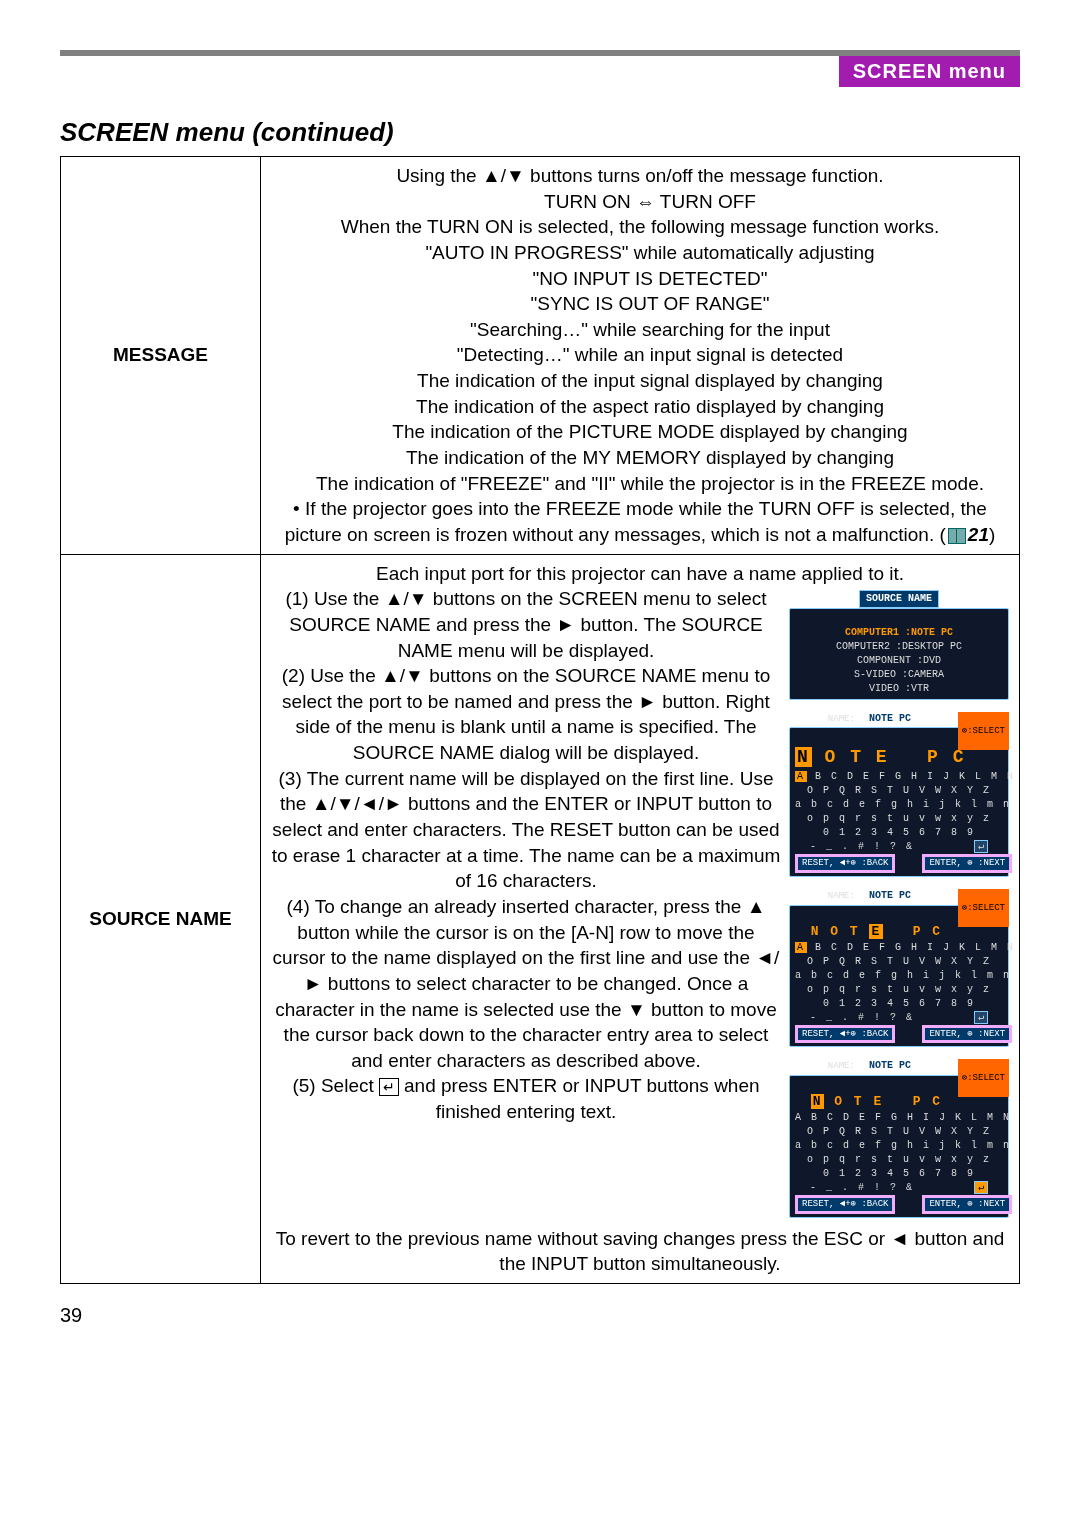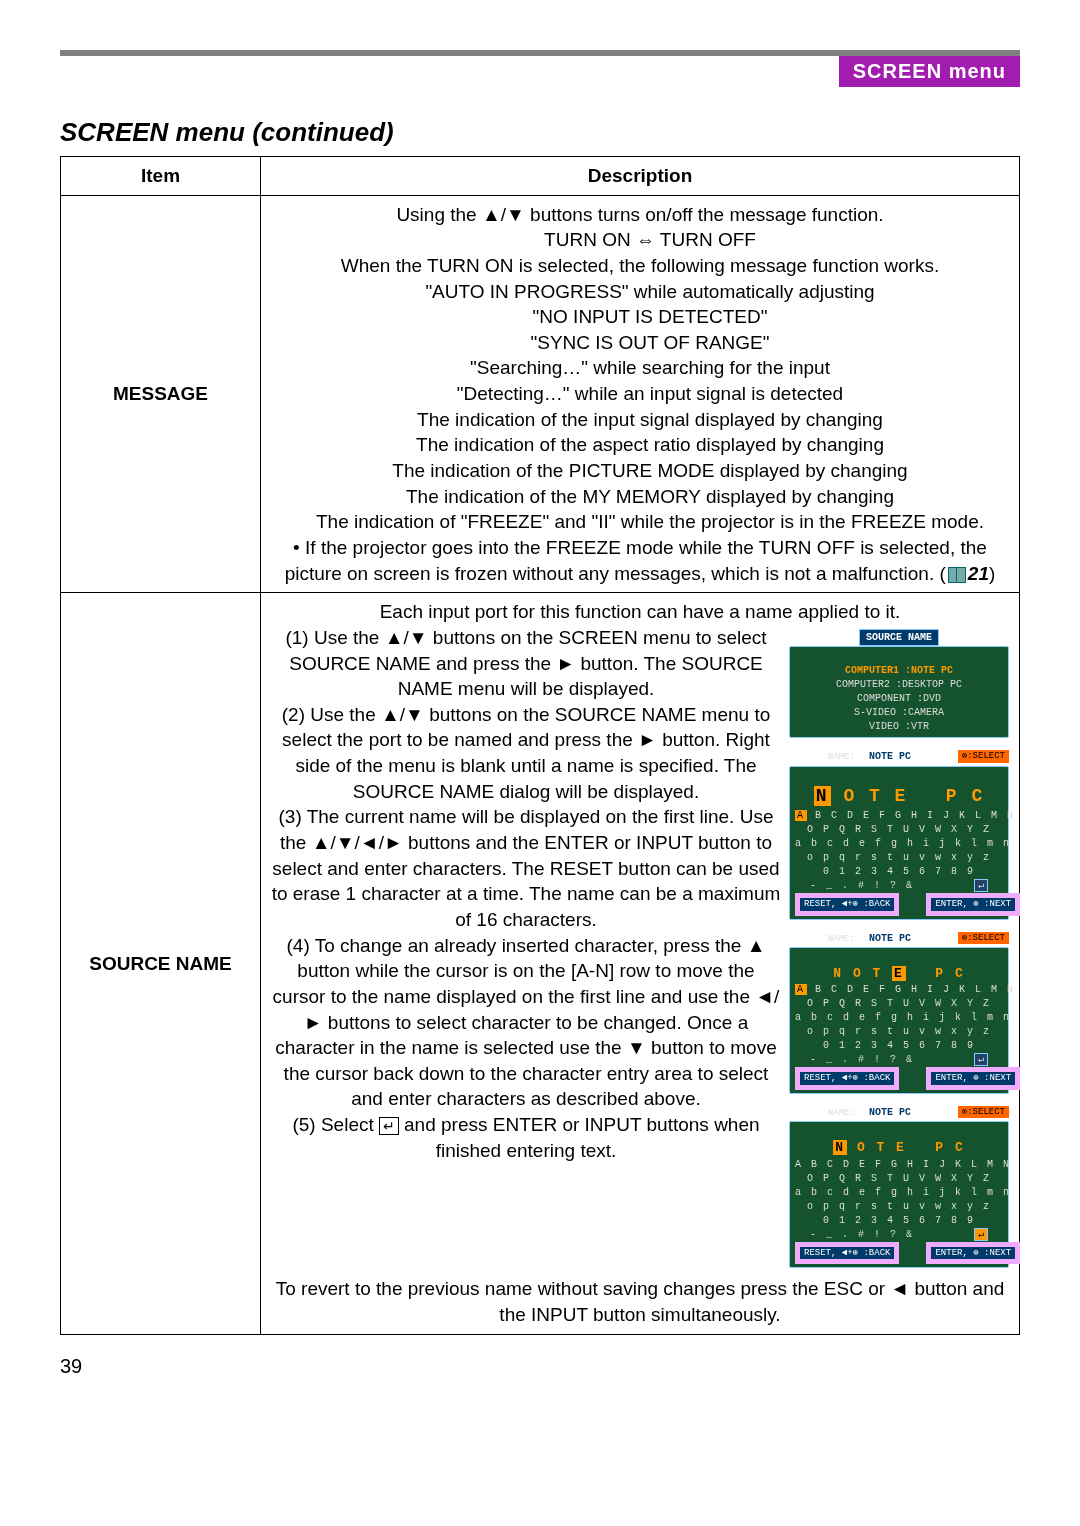--- a/index.html
+++ b/index.html
@@ -99,74 +99,70 @@
   }
   .osd .title {
     display:inline-block;
     background:#003a6b;
     color:#fff;
     padding:1px 6px;
     font-weight:bold;
     border:1px solid #8cf;
   }
   .osd .panel {
-    background:#14532d;
+    background:#0f172a;
     border:1px solid #8cf;
     padding:3px 5px;
     border-radius:2px;
     line-height:1.4;
     white-space:pre;
   }
   .osd .hl { color:#f90; font-weight:bold; }
   .osd .label {
     display:inline-block;
     background:#fff;
     color:#003a6b;
     padding:0 8px;
     margin:0 0 2px 0;
     font-weight:bold;
   }
   .osd .tag-right{
     float:right;
     background:#f60;
     color:#000;
-    padding:0 4px;
+    padding:13px 4px;
     font-size:9px;
   }
   .osd .foot { font-size:9px; color:#9cf; white-space:pre; }
   .osd .foot .btn{
     display:inline-block;
     background:#003a6b;
     color:#fff;
     padding:0 4px;
-    border:5px solid #f0abfc;
+    border:3px solid #f0abfc;
   }
   .osd .cur { background:#f90;color:#000;padding:0 2px; }
   .keys { letter-spacing:2px; }
   .desc-wrap { overflow: hidden; }
 </style>
 </head>
 <body>
 
 <div class="top-rule"></div>
 <div class="header-bar">SCREEN menu</div>
 <div class="clear"></div>
 
 <div class="section-title">SCREEN menu (continued)</div>
 
 <table class="main">
   <colgroup>
       <col class="item-col">
       <col>
     </colgroup>
   <tbody>
-      <tr>
-    <th>Item</th>
-    <th>Description</th>
-  </tr>
 
   <tr>
     <td class="item-cell">MESSAGE</td>
     <td>
       <span>Using the ▲/▼ buttons turns on/off the message function.</span><br>
       <span class="indent">TURN ON ⇔ TURN OFF</span>
       <span>When the TURN ON is selected, the following message function works.</span>
       <span class="indent">
         <span>"AUTO IN PROGRESS" while automatically adjusting</span><br>
         <span>"NO INPUT IS DETECTED"</span><br>
@@ -179,21 +175,21 @@
         <span>The indication of the MY MEMORY displayed by changing</span><br>
         <span>The indication of "FREEZE" and "II" while the projector is in the FREEZE mode.</span><br>
       </span>
       <span>• If the projector goes into the FREEZE mode while the TURN OFF is selected, the picture on screen is frozen without any messages, which is not a malfunction. (</span><span class="book-icon"></span><span class="ref-num">21</span><span>)</span>
     </td>
   </tr>
 
   <tr>
     <td class="item-cell">SOURCE NAME</td>
     <td>
-      <span>Each input port for this function can have a name applied to it.</span><br>
+      <span>Each input port for this projector can have a name applied to it.</span><br>
 
       
       <div class="osd">
         <span class="title">SOURCE NAME</span>
         <div class="panel">
 <span class="hl">COMPUTER1 :NOTE PC</span>
 <span>COMPUTER2 :DESKTOP PC</span>
 <span>COMPONENT :DVD</span>
 <span>S-VIDEO :CAMERA</span>
 <span>VIDEO :VTR</span></div>

